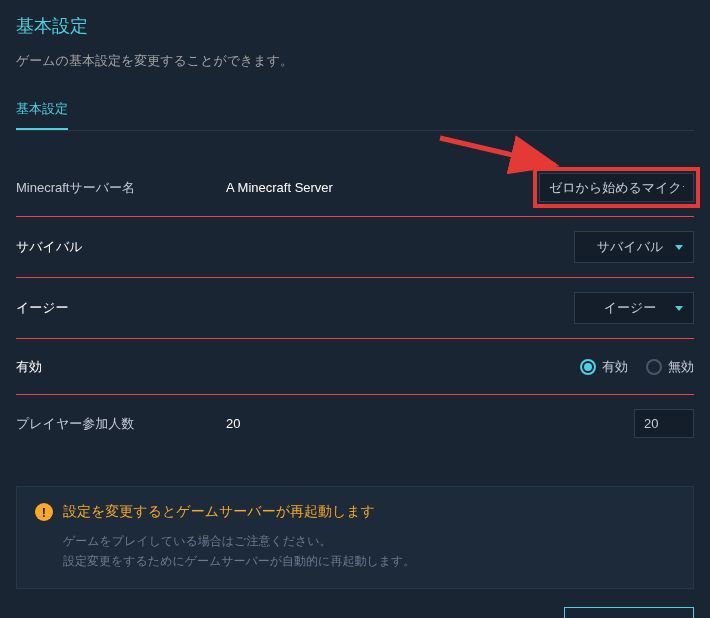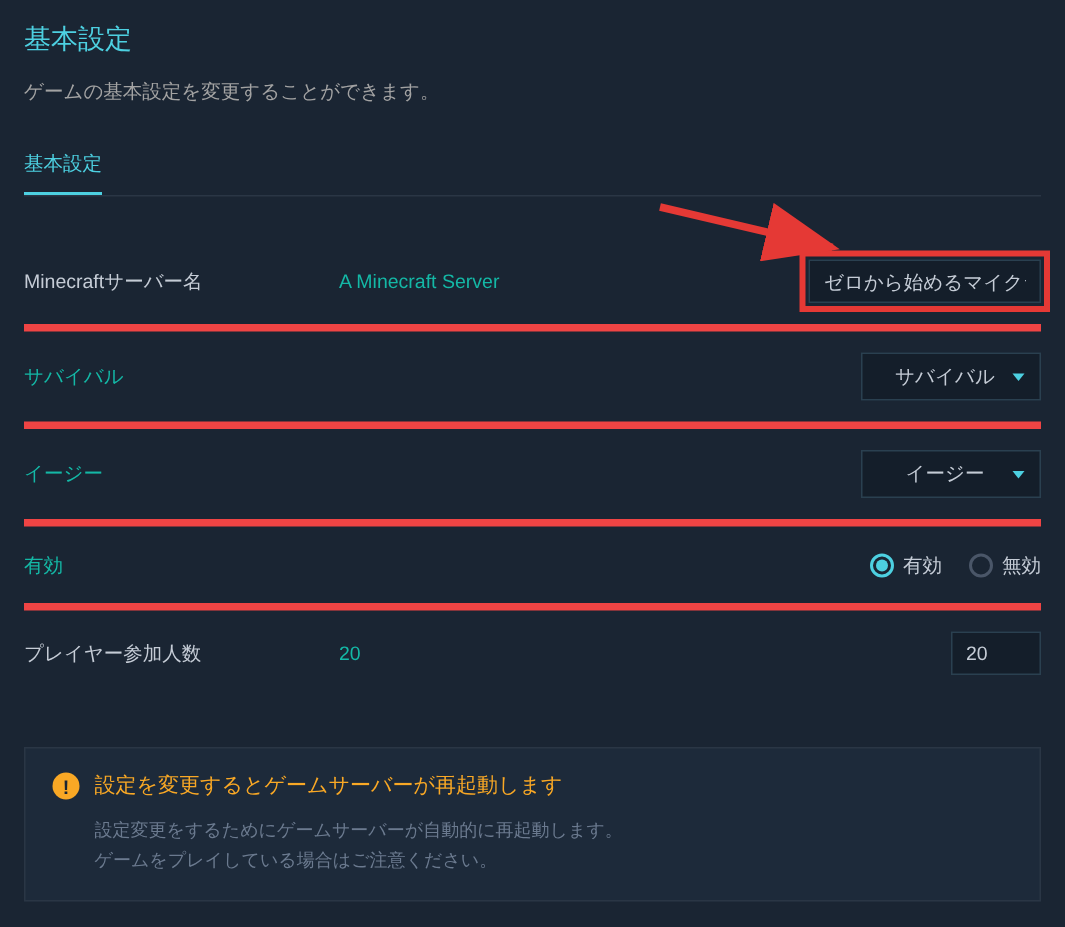--- a/index.html
+++ b/index.html
@@ -43,35 +43,35 @@
       border-bottom: 2px solid #4dd0e1;
       cursor: pointer;
     }
     .settings-body {
       margin-top: 28px;
     }
     .setting-row {
       display: flex;
       align-items: center;
       padding: 14px 0;
-      border-bottom: 5px solid #ef4444;
+      border-bottom: 1px solid #ef4444;
       min-height: 56px;
     }
     .setting-row:last-of-type {
       border-bottom: none;
     }
     .setting-label {
       width: 210px;
       color: #c5ccd6;
       font-size: 13px;
       flex-shrink: 0;
     }
     .setting-value {
       flex: 1;
-      color: #14b8a6;
+      color: #ffffff;
       font-size: 13px;
     }
     .setting-control {
       display: flex;
       justify-content: flex-end;
       align-items: center;
       gap: 18px;
     }
     .text-input {
       background: #141e2a;
@@ -271,22 +271,22 @@
     </div>
 
   </div>
 
   <div class="warning-box">
     <div class="warning-header">
       <span class="warning-icon">!</span>
       <span class="warning-title">設定を変更するとゲームサーバーが再起動します</span>
     </div>
     <div class="warning-body">
+      <div>ゲームをプレイしている場合はご注意ください。</div>
       <div>設定変更をするためにゲームサーバーが自動的に再起動します。</div>
-      <div>ゲームをプレイしている場合はご注意ください。</div>
     </div>
   </div>
 
   <div class="button-row">
     <button class="primary-button">設定を変更する</button>
   </div>
 
 </div>
 
 <svg class="arrow-overlay" width="150" height="60">

